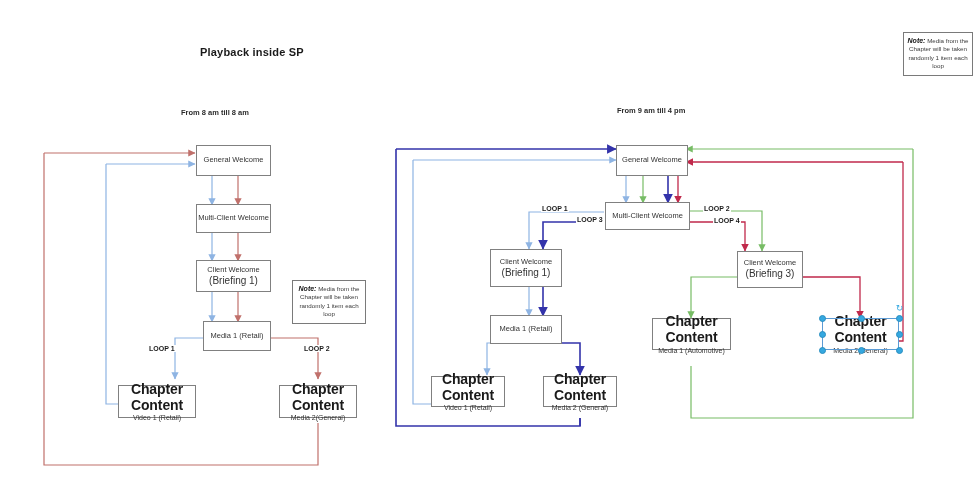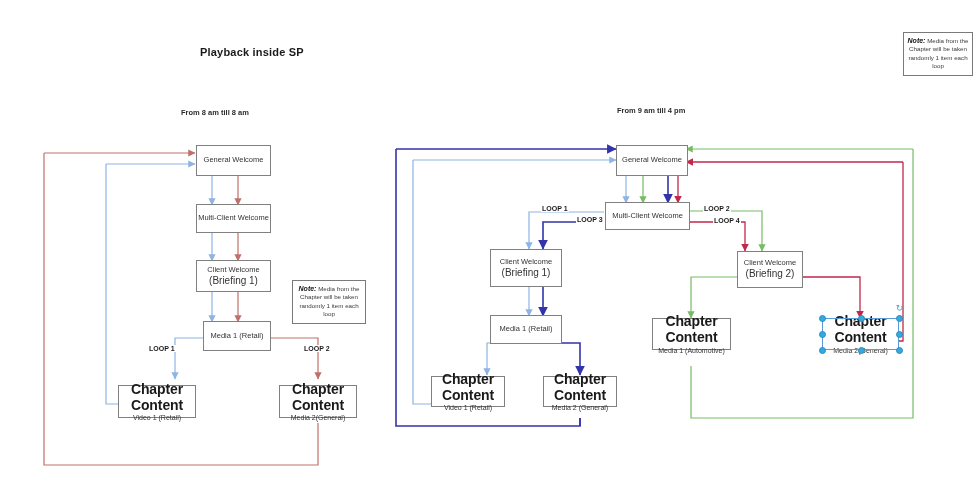--- a/index.html
+++ b/index.html
@@ -298,21 +298,21 @@
     <span class="l2">Video 1 (Retail)</span>
   </div>
 
   <div class="node chapter" style="left:543px; top:376px; width:74px; height:31px;">
     <span class="l1">Chapter Content</span>
     <span class="l2">Media 2 (General)</span>
   </div>
 
   <div class="node" style="left:737px; top:251px; width:66px; height:37px;">
     <span class="l1">Client Welcome</span>
-    <span class="l2">(Briefing 2)</span>
+    <span class="l2">(Briefing 3)</span>
   </div>
 
   <div class="node chapter" style="left:652px; top:318px; width:79px; height:32px;">
     <span class="l1">Chapter Content</span>
     <span class="l2">Media 1 (Automotive)</span>
   </div>
 
   <div class="node chapter" style="left:822px; top:318px; width:77px; height:32px;">
     <span class="l1">Chapter Content</span>
     <span class="l2">Media 2(General)</span>

